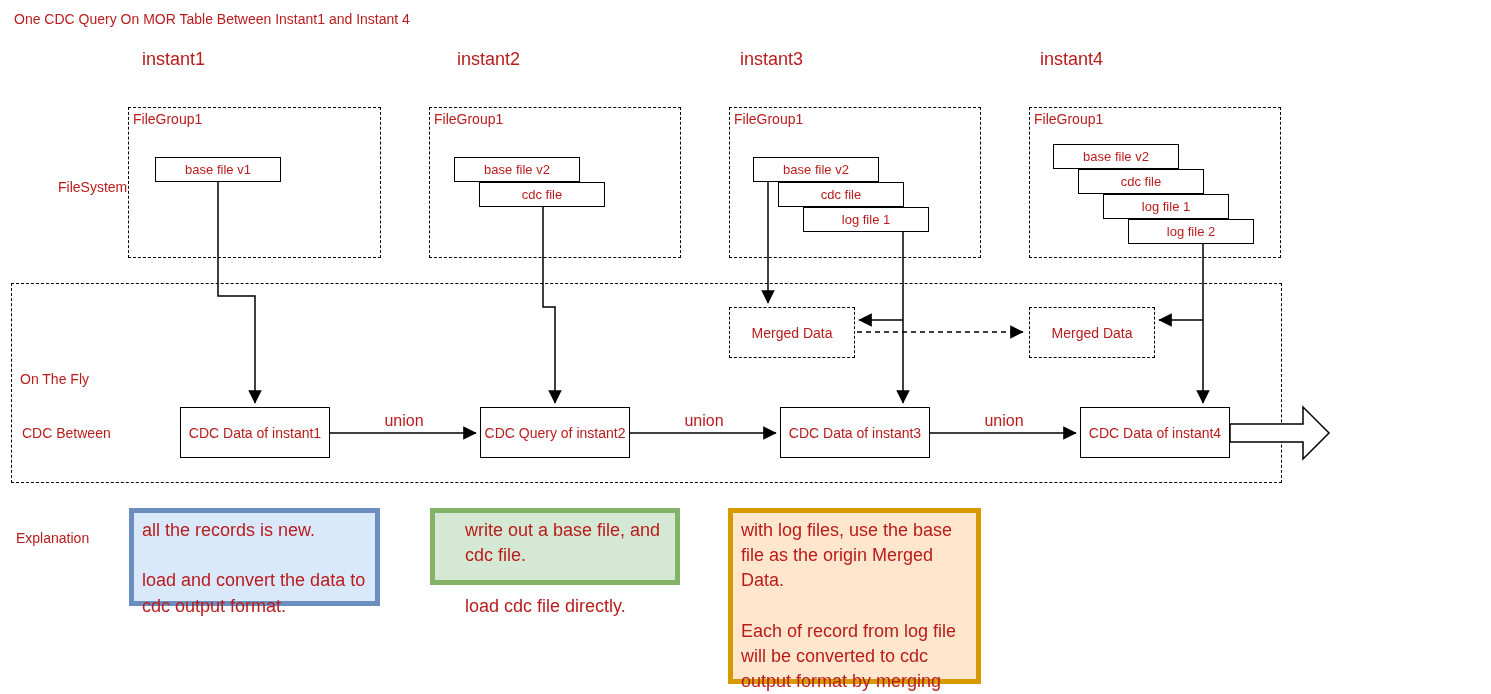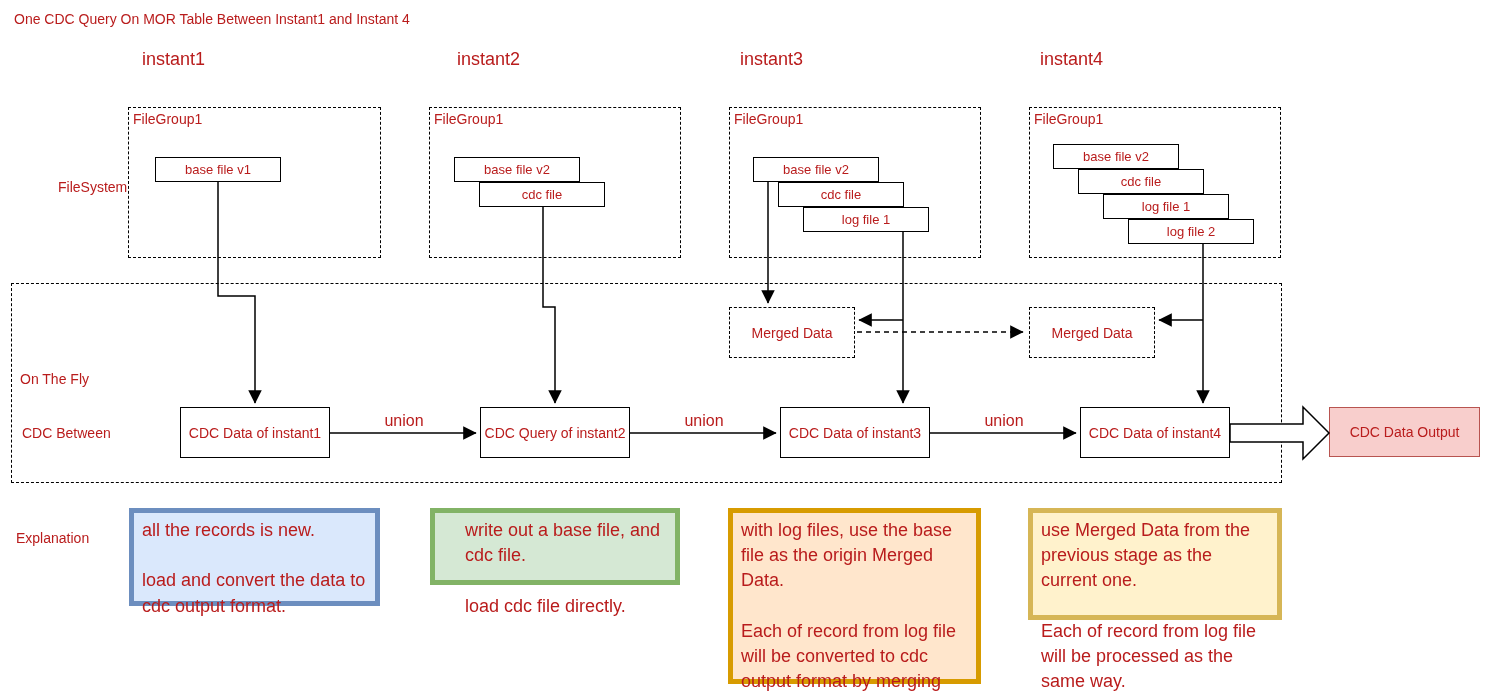--- a/index.html
+++ b/index.html
@@ -92,34 +92,30 @@
 
   <div class="abs cdcbox" style="left:180px; top:407px;">CDC Data of instant1</div>
   <div class="abs cdcbox" style="left:480px; top:407px;">CDC Query of instant2</div>
   <div class="abs cdcbox" style="left:780px; top:407px;">CDC Data of instant3</div>
   <div class="abs cdcbox" style="left:1080px; top:407px;">CDC Data of instant4</div>
 
   <div class="abs union-label" style="left:364px; top:412px;">union</div>
   <div class="abs union-label" style="left:664px; top:412px;">union</div>
   <div class="abs union-label" style="left:964px; top:412px;">union</div>
 
-  <div class="abs outputbox" style="left: 1329px; top: 407px; background-color: rgb(248, 206, 204); border-color: rgb(184, 84, 80);">CDC Data Output</div>
 
   <div class="abs expl" style="left: 129px; top: 508px; width: 251px; height: 98px; background-color: rgb(218, 232, 252); border-color: rgb(108, 142, 191);">all the records is new.
 
 load and convert the data to cdc output format.</div>
   <div class="abs expl" style="left: 430px; top: 508px; width: 250px; height: 77px; background-color: rgb(213, 232, 212); border-color: rgb(130, 179, 102); padding-left: 30px;">write out a base file, and cdc file.
 
 load cdc file directly.</div>
   <div class="abs expl" style="left: 728px; top: 508px; width: 253px; height: 176px; background-color: rgb(255, 230, 204); border-color: rgb(215, 155, 0);">with log files, use the base file as the origin Merged Data.
 
 Each of record from log file will be converted to cdc output format by merging with Merged Data, and updated to Merged Data which will be used for subsequent processing.</div>
-  <div class="abs expl" style="left: 1028px; top: 508px; width: 254px; height: 112px; background-color: rgb(255, 242, 204); border-color: rgb(214, 182, 86);">use Merged Data from the previous stage as the current one.
-
-Each of record from log file will be processed as the same way.</div>
 
   <svg id="connector-layer" width="1491" height="694" viewBox="0 0 1491 694">
     <defs>
       <marker id="arr" viewBox="0 0 10 10" refX="9.5" refY="5" markerWidth="9" markerHeight="9" orient="auto-start-reverse">
         <path d="M0,0 L10,5 L0,10 z" fill="#000"></path>
       </marker>
     </defs>
     <g stroke="#000" stroke-width="1.5" fill="none">
       <polyline points="218,182 218,296 255,296 255,403" marker-end="url(#arr)"></polyline>
       <polyline points="543,207 543,307 555,307 555,403" marker-end="url(#arr)"></polyline>

